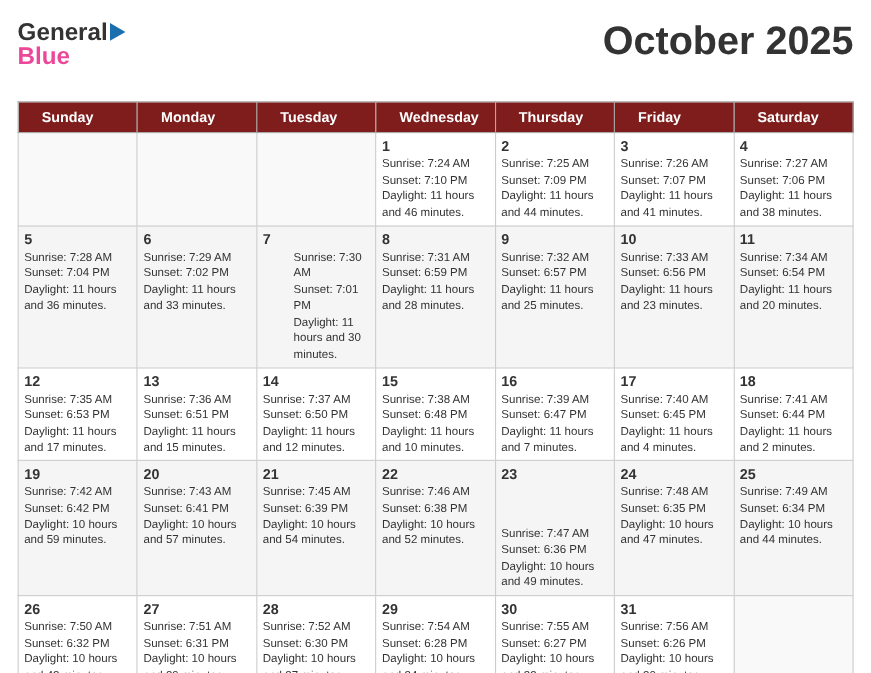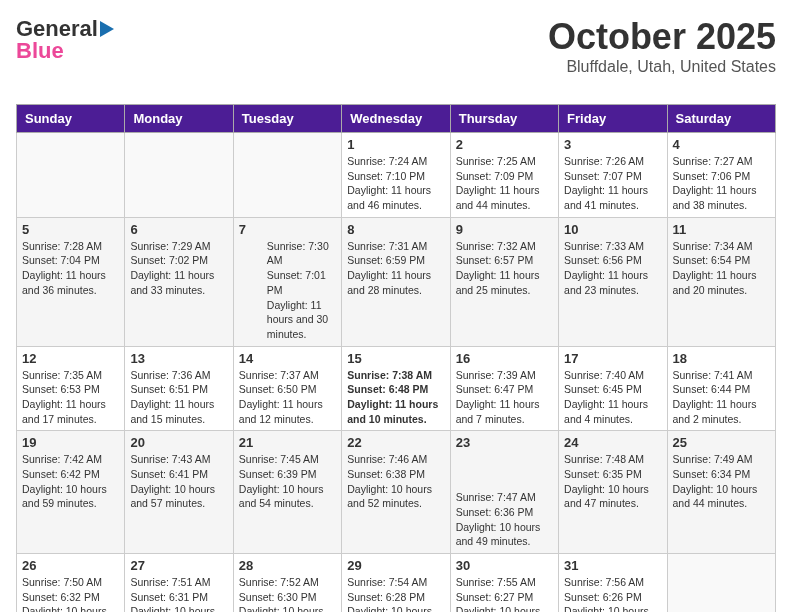--- a/index.html
+++ b/index.html
@@ -42,25 +42,25 @@
     .location {
       font-size: 16px;
       color: #555;
     }
     table {
       width: 100%;
       border-collapse: collapse;
       table-layout: fixed;
     }
     thead tr th {
-      background-color: #4c1d95;
+      background-color: #7f1d1d;
       color: #fff;
       font-size: 13px;
       font-weight: bold;
-      padding: 6px 8px;
+      padding: 6px 21px;
       text-align: left;
       border: 1px solid #aaa;
     }
     tbody tr td {
       border: 1px solid #ccc;
       vertical-align: top;
       padding: 4px 5px;
       font-size: 11px;
       color: #333;
       height: 80px;
@@ -89,21 +89,20 @@
 <div class="header">
   <div class="logo">
     <div class="logo-line">
       <span style="font-size:22px;font-weight:bold;color:#333;">General</span>
       <span class="logo-arrow"></span>
     </div>
     <span style="font-size:22px;font-weight:bold;color:#ec4899;margin-top:-4px;">Blue</span>
   </div>
   <div class="title-block">
     <div class="month-title">October 2025</div>
-    <div class="location">Bluffdale, Utah, United States</div>
   </div>
 </div>
 
 <table>
   <thead>
     <tr>
     <th>Sunday</th>
         <th>Monday</th>
         <th>Tuesday</th>
         <th>Wednesday</th>
@@ -200,21 +199,21 @@
 Daylight: 11 hours and 15 minutes.</div>
         </td>
         <td>
           <span class="day-num">14</span>
           <div class="day-info" style="white-space: pre-line;">Sunrise: 7:37 AM
 Sunset: 6:50 PM
 Daylight: 11 hours and 12 minutes.</div>
         </td>
         <td>
           <span class="day-num">15</span>
-          <div class="day-info" style="white-space: pre-line; font-weight: bold;">Sunrise: 7:38 AM
+          <div class="day-info" style="white-space: pre-line;">Sunrise: 7:38 AM
 Sunset: 6:48 PM
 Daylight: 11 hours and 10 minutes.</div>
         </td>
         <td>
           <span class="day-num">16</span>
           <div class="day-info" style="white-space: pre-line;">Sunrise: 7:39 AM
 Sunset: 6:47 PM
 Daylight: 11 hours and 7 minutes.</div>
         </td>
         <td>

